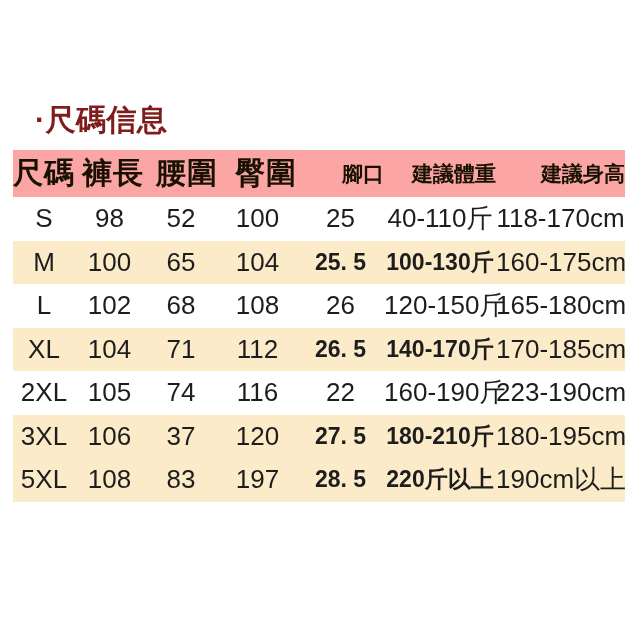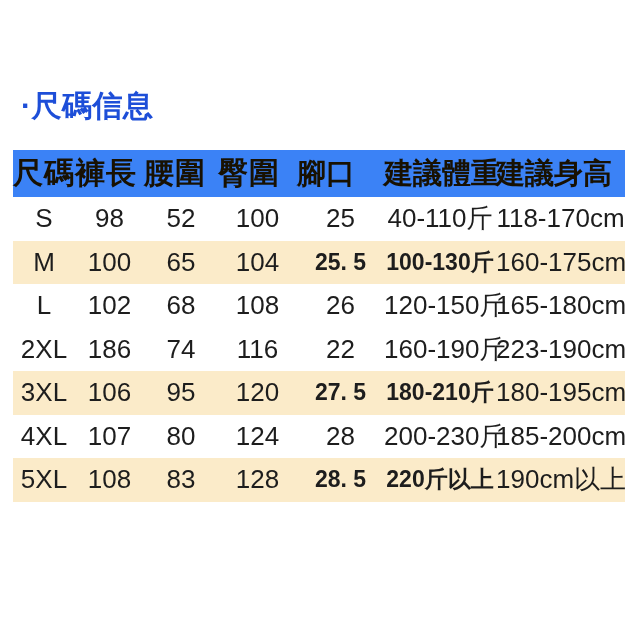--- a/index.html
+++ b/index.html
@@ -11,51 +11,51 @@
     height: 640px;
     background: #FFFFFF;
     font-family: "Liberation Sans", sans-serif;
     position: relative;
     overflow: hidden;
   }
   .title {
     position: absolute;
     left: 21px;
     top: 86px;
-    margin: 0;
+    margin: 14px;
     font-size: 30px;
     font-weight: bold;
-    color: #1d4ed8;
+    color: #7f1d1d;
     letter-spacing: 0.5px;
     white-space: nowrap;
   }
   table.size-table {
     position: absolute;
     left: 13px;
     top: 150px;
     width: 612px;
     border-collapse: collapse;
     table-layout: fixed;
   }
   table.size-table thead th {
-    background: #3b82f6;
+    background: #fca5a5;
     height: 47px;
     padding: 0;
-    text-align: left;
+    text-align: right;
     vertical-align: middle;
     color: #181102;
     font-weight: bold;
     white-space: nowrap;
   }
   table.size-table thead th.big {
     font-size: 30px;
     letter-spacing: 1px;
   }
   table.size-table thead th.small {
-    font-size: 29px;
+    font-size: 21px;
   }
   table.size-table tbody td {
     height: 43.5px;
     padding: 0;
     text-align: center;
     vertical-align: middle;
     font-size: 26px;
     color: #1D1D1D;
     background: #FFFFFF;
     white-space: nowrap;
@@ -117,50 +117,50 @@
     </tr>
     <tr>
       <td>L</td>
       <td>102</td>
       <td>68</td>
       <td>108</td>
       <td>26</td>
       <td>120-150斤</td>
       <td>165-180cm</td>
     </tr>
+    <tr class="shaded">
+      <td>XL</td>
+      <td>104</td>
+      <td>71</td>
+      <td>112</td>
+      <td>26. 5</td>
+      <td>140-170斤</td>
+      <td>170-185cm</td>
+    </tr>
     <tr>
       <td>2XL</td>
-      <td>186</td>
+      <td>105</td>
       <td>74</td>
       <td>116</td>
       <td>22</td>
       <td>160-190斤</td>
       <td>223-190cm</td>
     </tr>
     <tr class="shaded">
       <td>3XL</td>
       <td>106</td>
-      <td>95</td>
+      <td>37</td>
       <td>120</td>
       <td>27. 5</td>
       <td>180-210斤</td>
       <td>180-195cm</td>
     </tr>
-    <tr>
-      <td>4XL</td>
-      <td>107</td>
-      <td>80</td>
-      <td>124</td>
-      <td>28</td>
-      <td>200-230斤</td>
-      <td>185-200cm</td>
-    </tr>
     <tr class="shaded">
       <td>5XL</td>
       <td>108</td>
       <td>83</td>
-      <td>128</td>
+      <td>197</td>
       <td>28. 5</td>
       <td>220斤以上</td>
       <td>190cm以上</td>
     </tr>
   </tbody>
 </table>
 
 </body></html>

